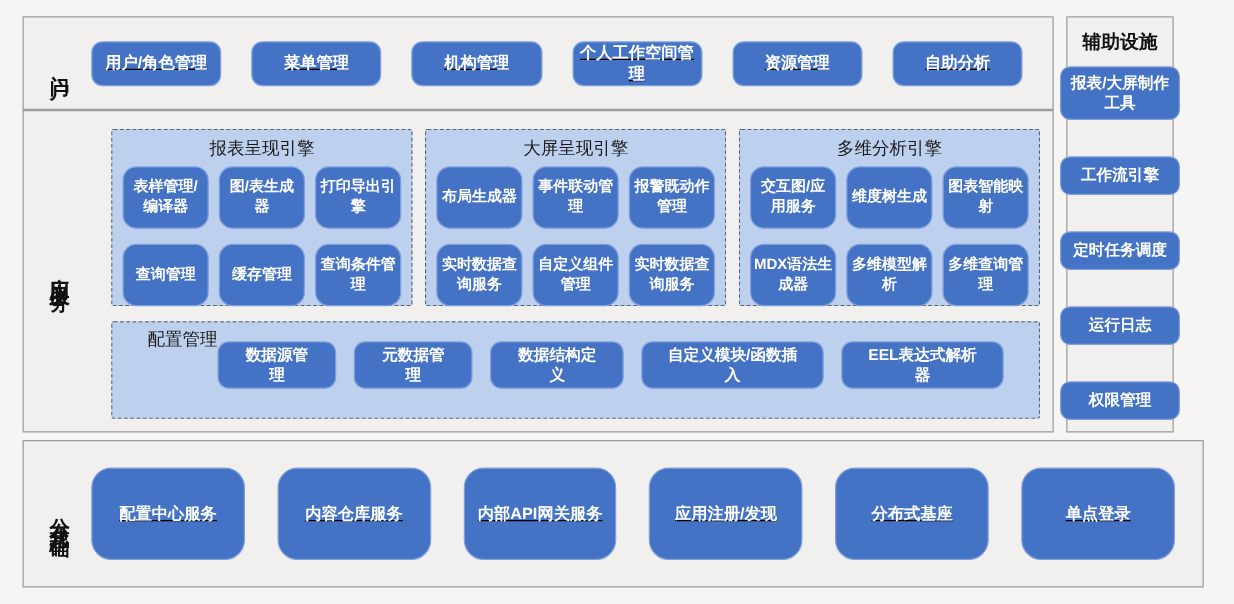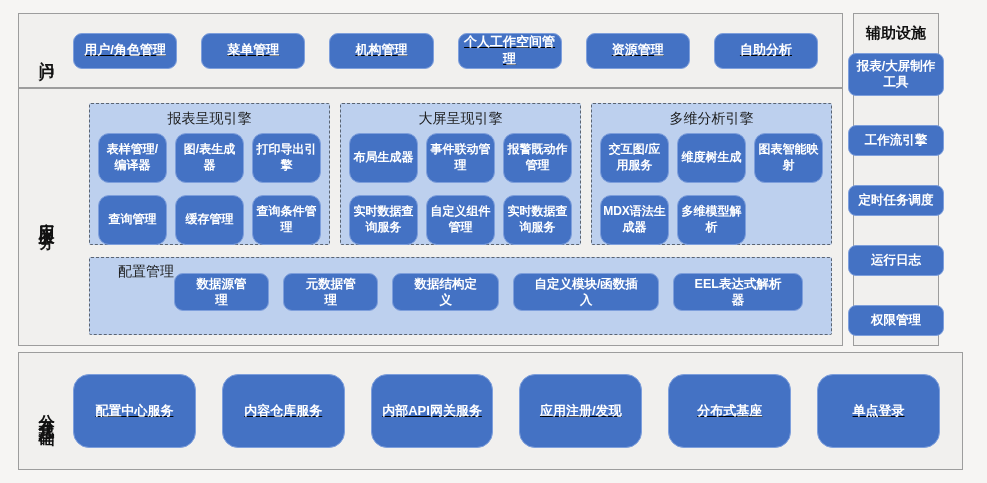--- a/index.html
+++ b/index.html
@@ -114,20 +114,21 @@
 
         <div class="group engine">
           <div class="group-title">多维分析引擎</div>
           <div class="grid">
 
           <div class="btn engine-btn">交互图/应用服务</div>
               <div class="btn engine-btn">维度树生成</div>
               <div class="btn engine-btn">图表智能映射</div>
               <div class="btn engine-btn">MDX语法生成器</div>
               <div class="btn engine-btn">多维模型解析</div>
+              <div class="btn engine-btn">多维查询管理</div>
             </div>
         </div>
 
       </div>
 
       <div class="group config">
         <div class="group-title">配置管理</div>
         <div class="config-row">
 
         <div class="btn config-btn">数据源管理</div>

